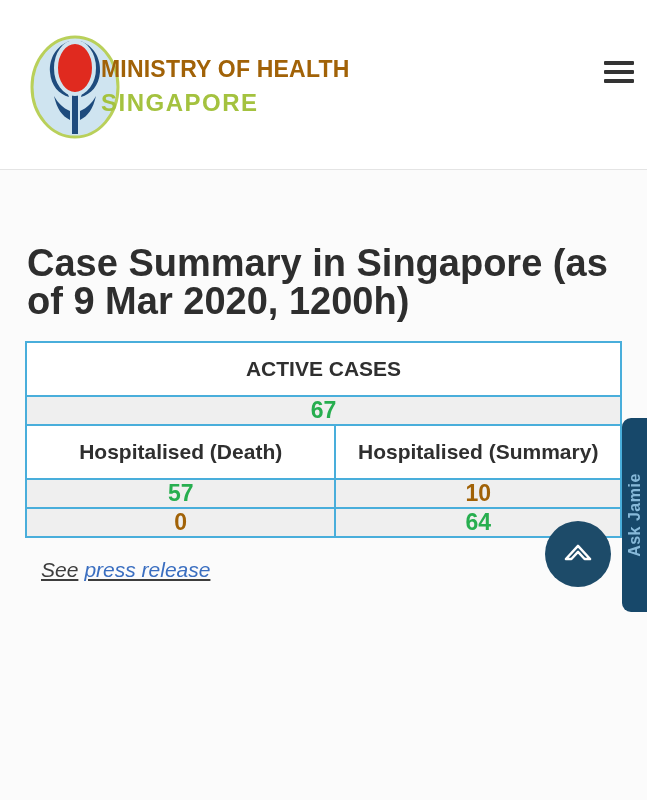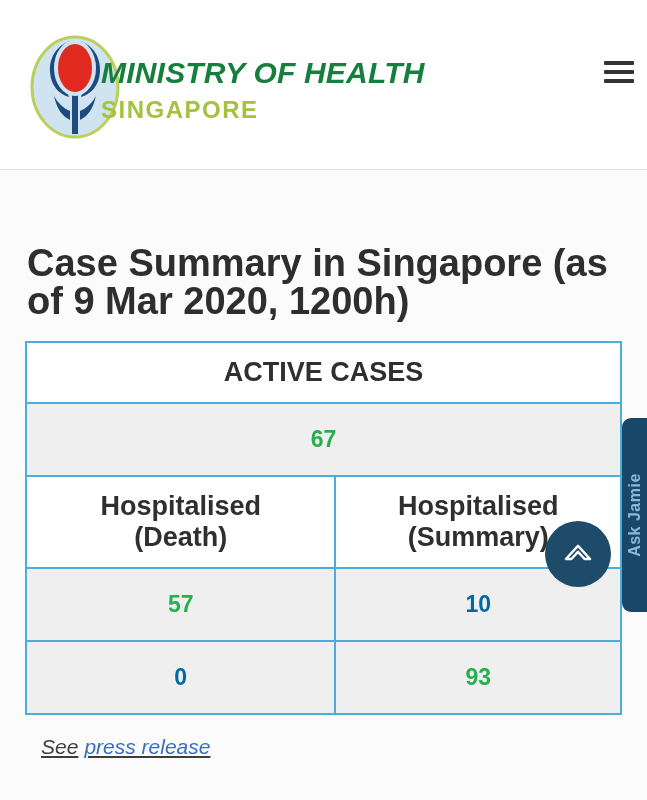--- a/index.html
+++ b/index.html
@@ -14,22 +14,22 @@
   
   .site-header {
     position: relative;
     height: 170px;
     background: #ffffff;
     border-bottom: 1px solid #e4e4e4;
   }
   .logo-link { position: absolute; left: 29px; top: 34px; display: block; }
   .brand-text { position: absolute; left: 101px; top: 56px; }
   .brand-name {
-    font-size: 30px; font-weight: bold; color: #15803d;
-    letter-spacing: 0.2px; white-space: nowrap; font-style: italic;
+    font-size: 23px; font-weight: bold; color: #a16207;
+    letter-spacing: 0.2px; white-space: nowrap;
   }
   .brand-country {
     font-size: 24px; font-weight: bold; color: #a4c23f;
     letter-spacing: 1.5px; margin-top: 6px;
   }
   .menu-btn {
     position: absolute; right: 11px; top: 54px;
     width: 34px; padding: 2px; cursor: pointer;
     background: transparent; border: none;
   }
@@ -51,31 +51,31 @@
     margin-top: 21px;
     background: #fff;
   }
   .case-table th, .case-table td {
     border: 2px solid #49aedb;
     text-align: center;
     vertical-align: middle;
   }
   .case-table th {
     background: #ffffff;
-    font-size: 27px; font-weight: bold; color: #2f2f2f;
-    padding: 14px 24px;
+    font-size: 21px; font-weight: bold; color: #2f2f2f;
+    padding: 14px 12px;
   }
   .case-table td {
     background: #efefef;
     font-size: 23px; font-weight: bold;
-    padding: 22px 6px;
+    padding: 0 6px;
   }
   .case-table .col-left { width: 52%; }
   .green { color: #27ae4f; }
-  .red   { color: #0369a1; }
+  .red   { color: #a16207; }
 
   .press-line {
     margin: 20px 0 0 16px;
     font-style: italic;
     font-size: 21px;
     color: #3d3d3d;
     text-decoration: underline;
   }
   .press-line a {
     color: #3a6ec0;
@@ -164,21 +164,21 @@
     <tr>
       <th>Hospitalised (Death)</th>
       <th>Hospitalised (Summary)</th>
     </tr>
     <tr>
       <td class="green">57</td>
       <td class="red">10</td>
     </tr>
     <tr>
       <td class="red">0</td>
-      <td class="green">93</td>
+      <td class="green">64</td>
     </tr>
   </tbody>
     </table>
 
   <p class="press-line">
     <span>See</span><a>press release</a>
   </p>
 </main>
 
 <div class="ask-jamie">

